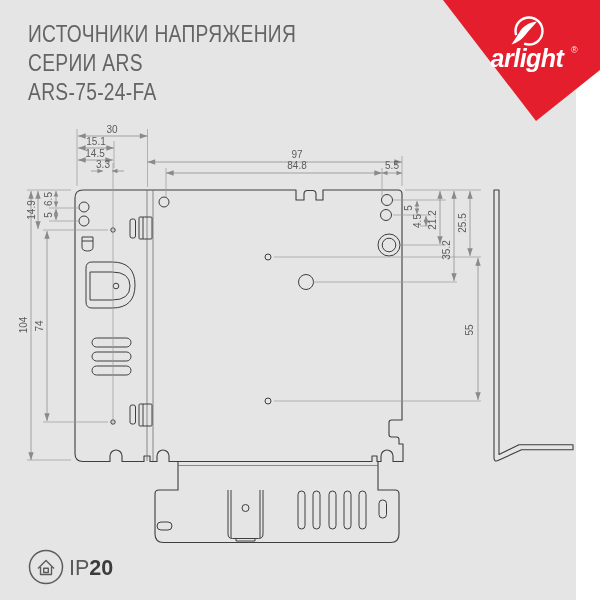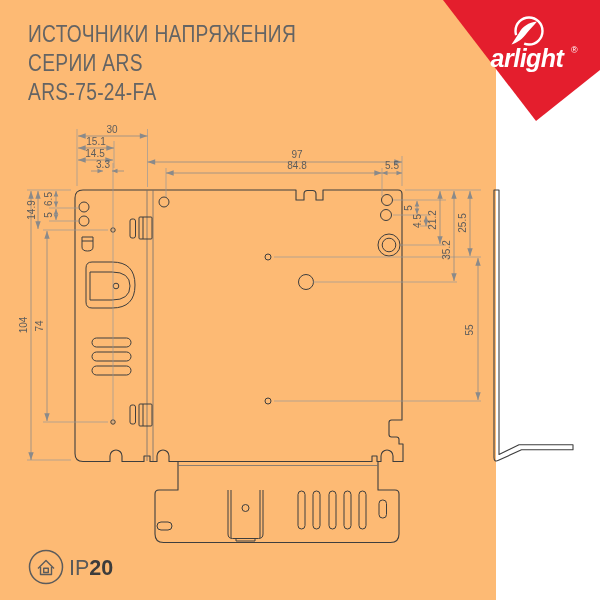--- a/index.html
+++ b/index.html
@@ -1,20 +1,20 @@
 <!DOCTYPE html>
 <html style="--accent: #e41e2d; --line: #3e3e3e; --dim: #8a8a8a; --label: #5c5c5c; --title: #646464;"><head>
 <meta charset="utf-8">
 <style>
   :root{
     --accent:#e41e2d; --line:#3e3e3e; --dim:#8a8a8a; --label:#5c5c5c; --title:#646464;
   }
   html,body{margin:0;padding:0;width:600px;height:600px;background:#fff;overflow:hidden;
     font-family:"Liberation Sans",sans-serif;}
-  #stage{position:relative;width:496px;height:600px;background:#fdba74;}
+  #stage{position:relative;width:576px;height:600px;background:#e5e5e5;}
   #titleblock{
     position:absolute;left:28px;top:19px;color:var(--title);
     font-size:24px;line-height:29px;font-weight:400;letter-spacing:.4px;
     transform:scaleX(.80);transform-origin:left top;white-space:nowrap;
   }
   #titleblock div{height:29px;}
   svg{position:absolute;left:0;top:0;}
   .outline{stroke:var(--line);stroke-width:1.1;fill:none;stroke-linejoin:round;stroke-linecap:round;}
   .feat{stroke:var(--line);stroke-width:1;fill:none;}
   .fold{stroke:#6f6f6f;stroke-width:.8;fill:none;}

